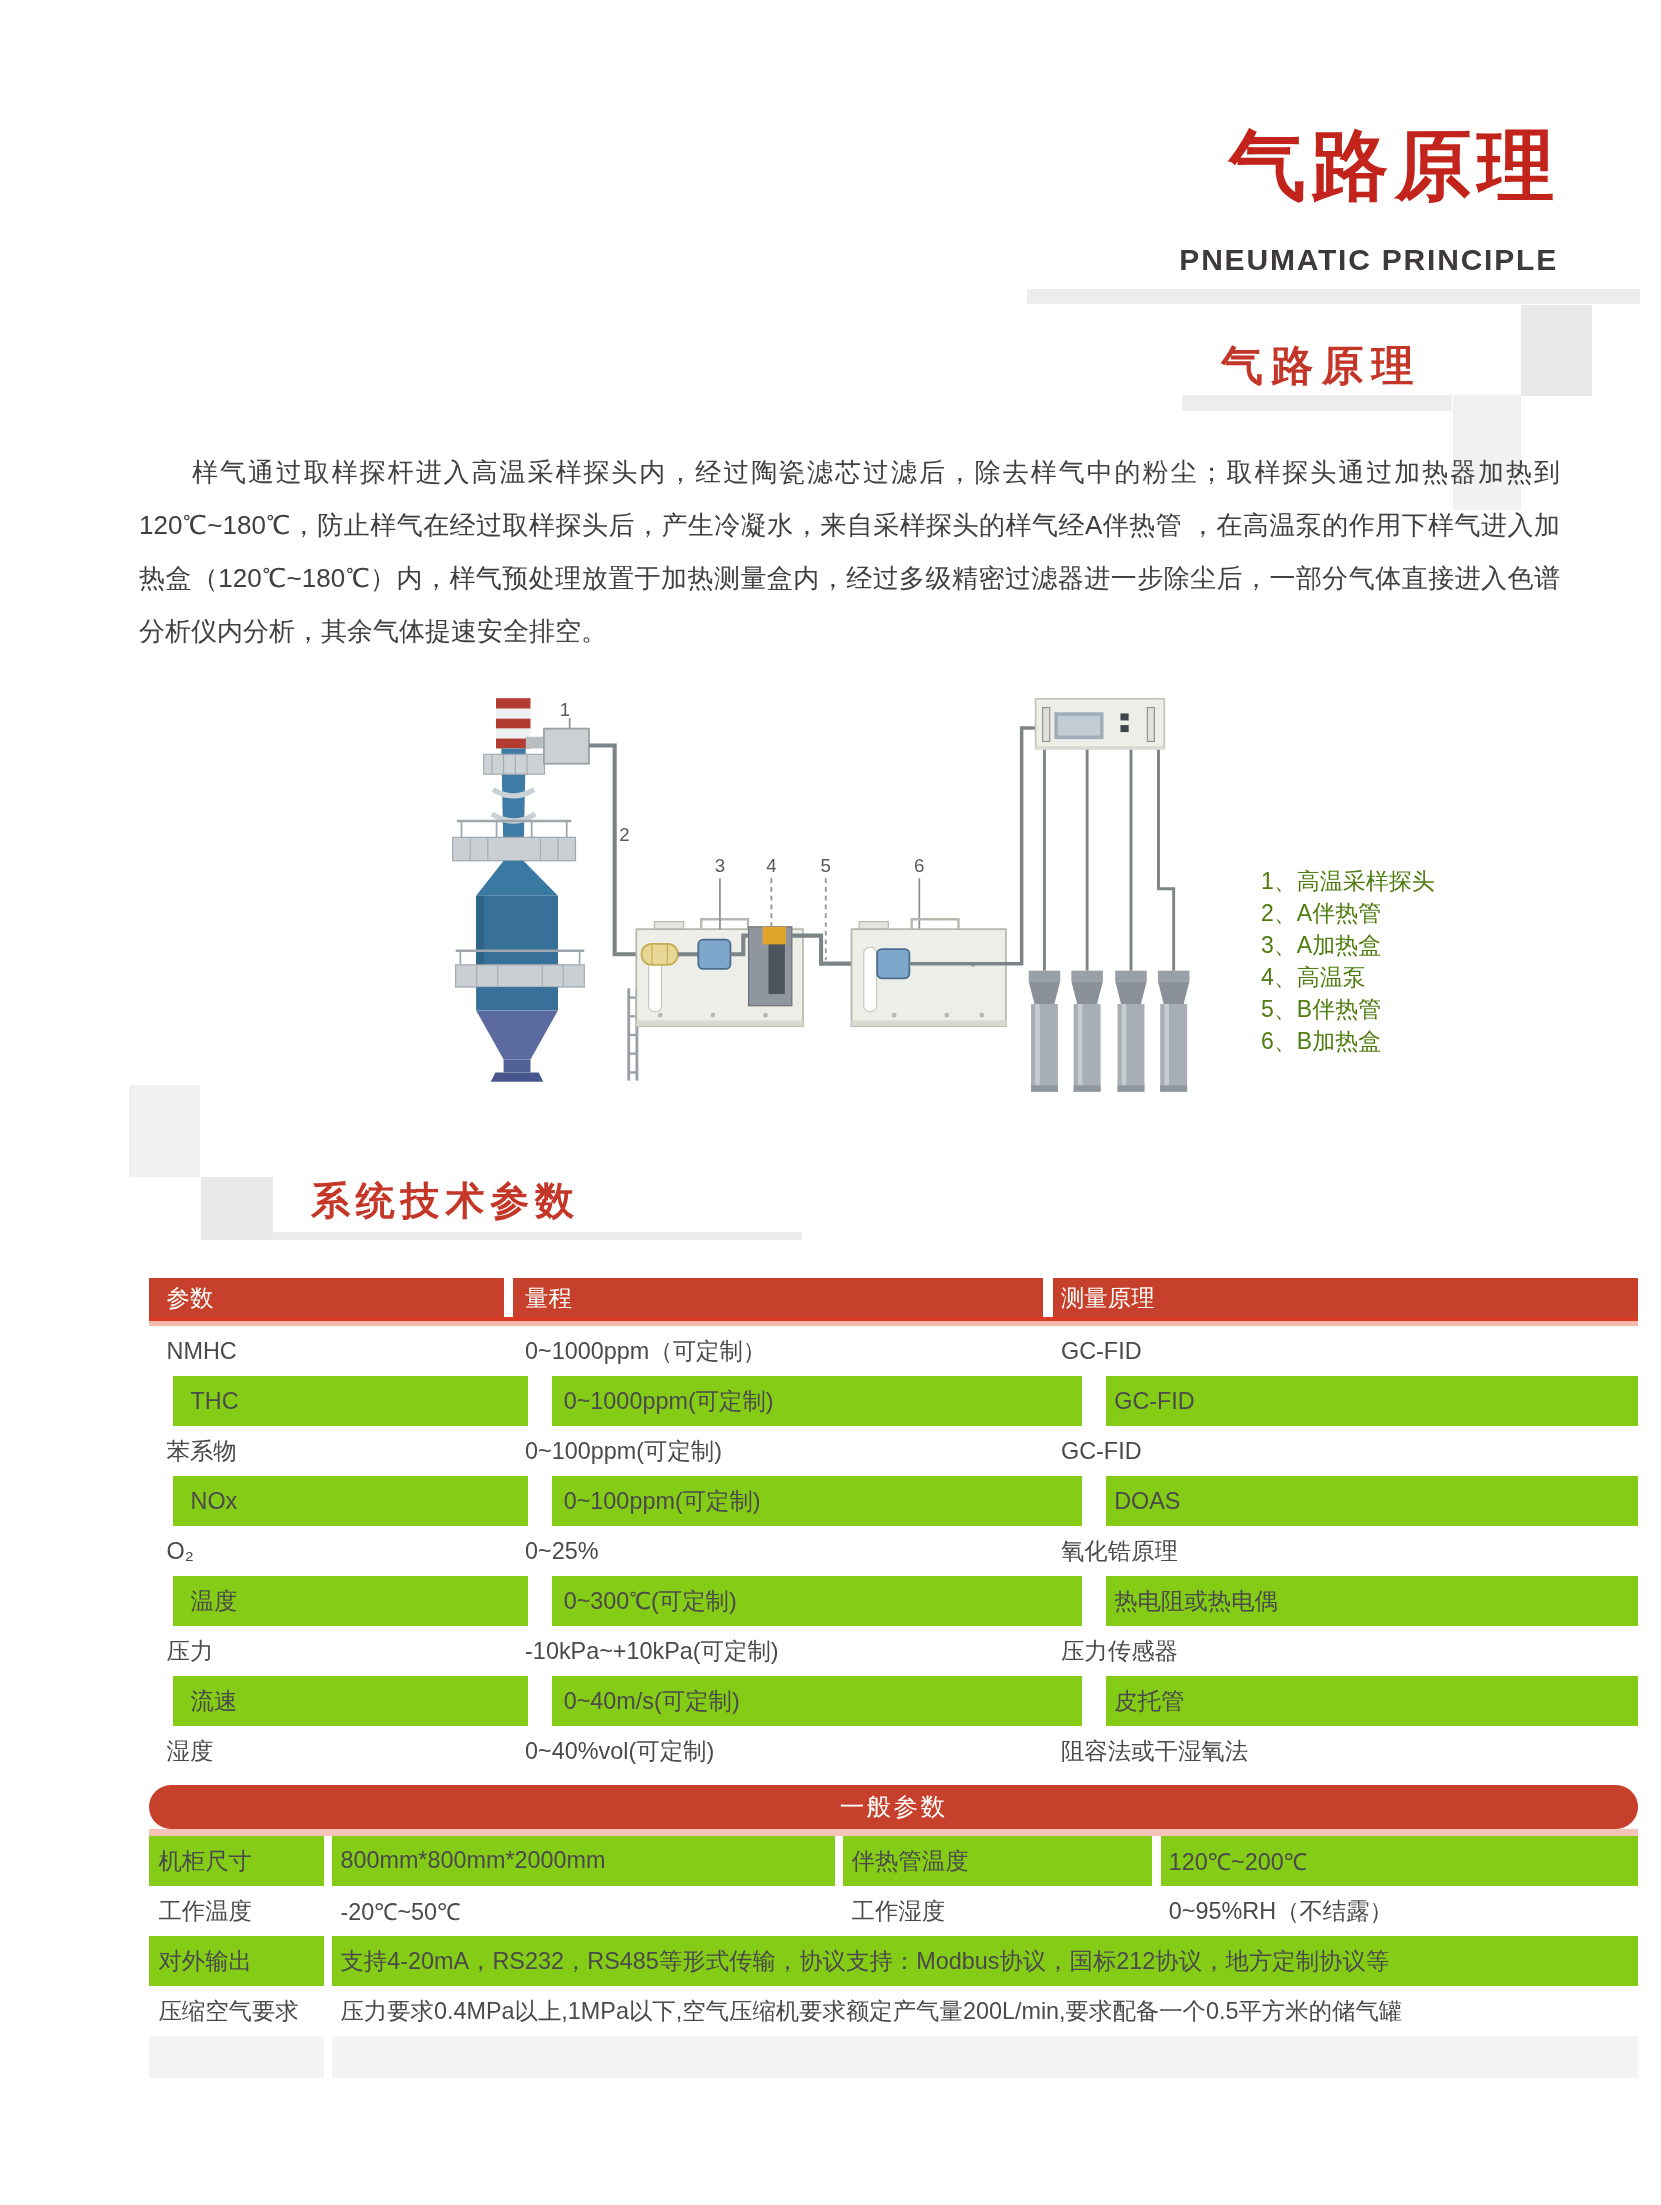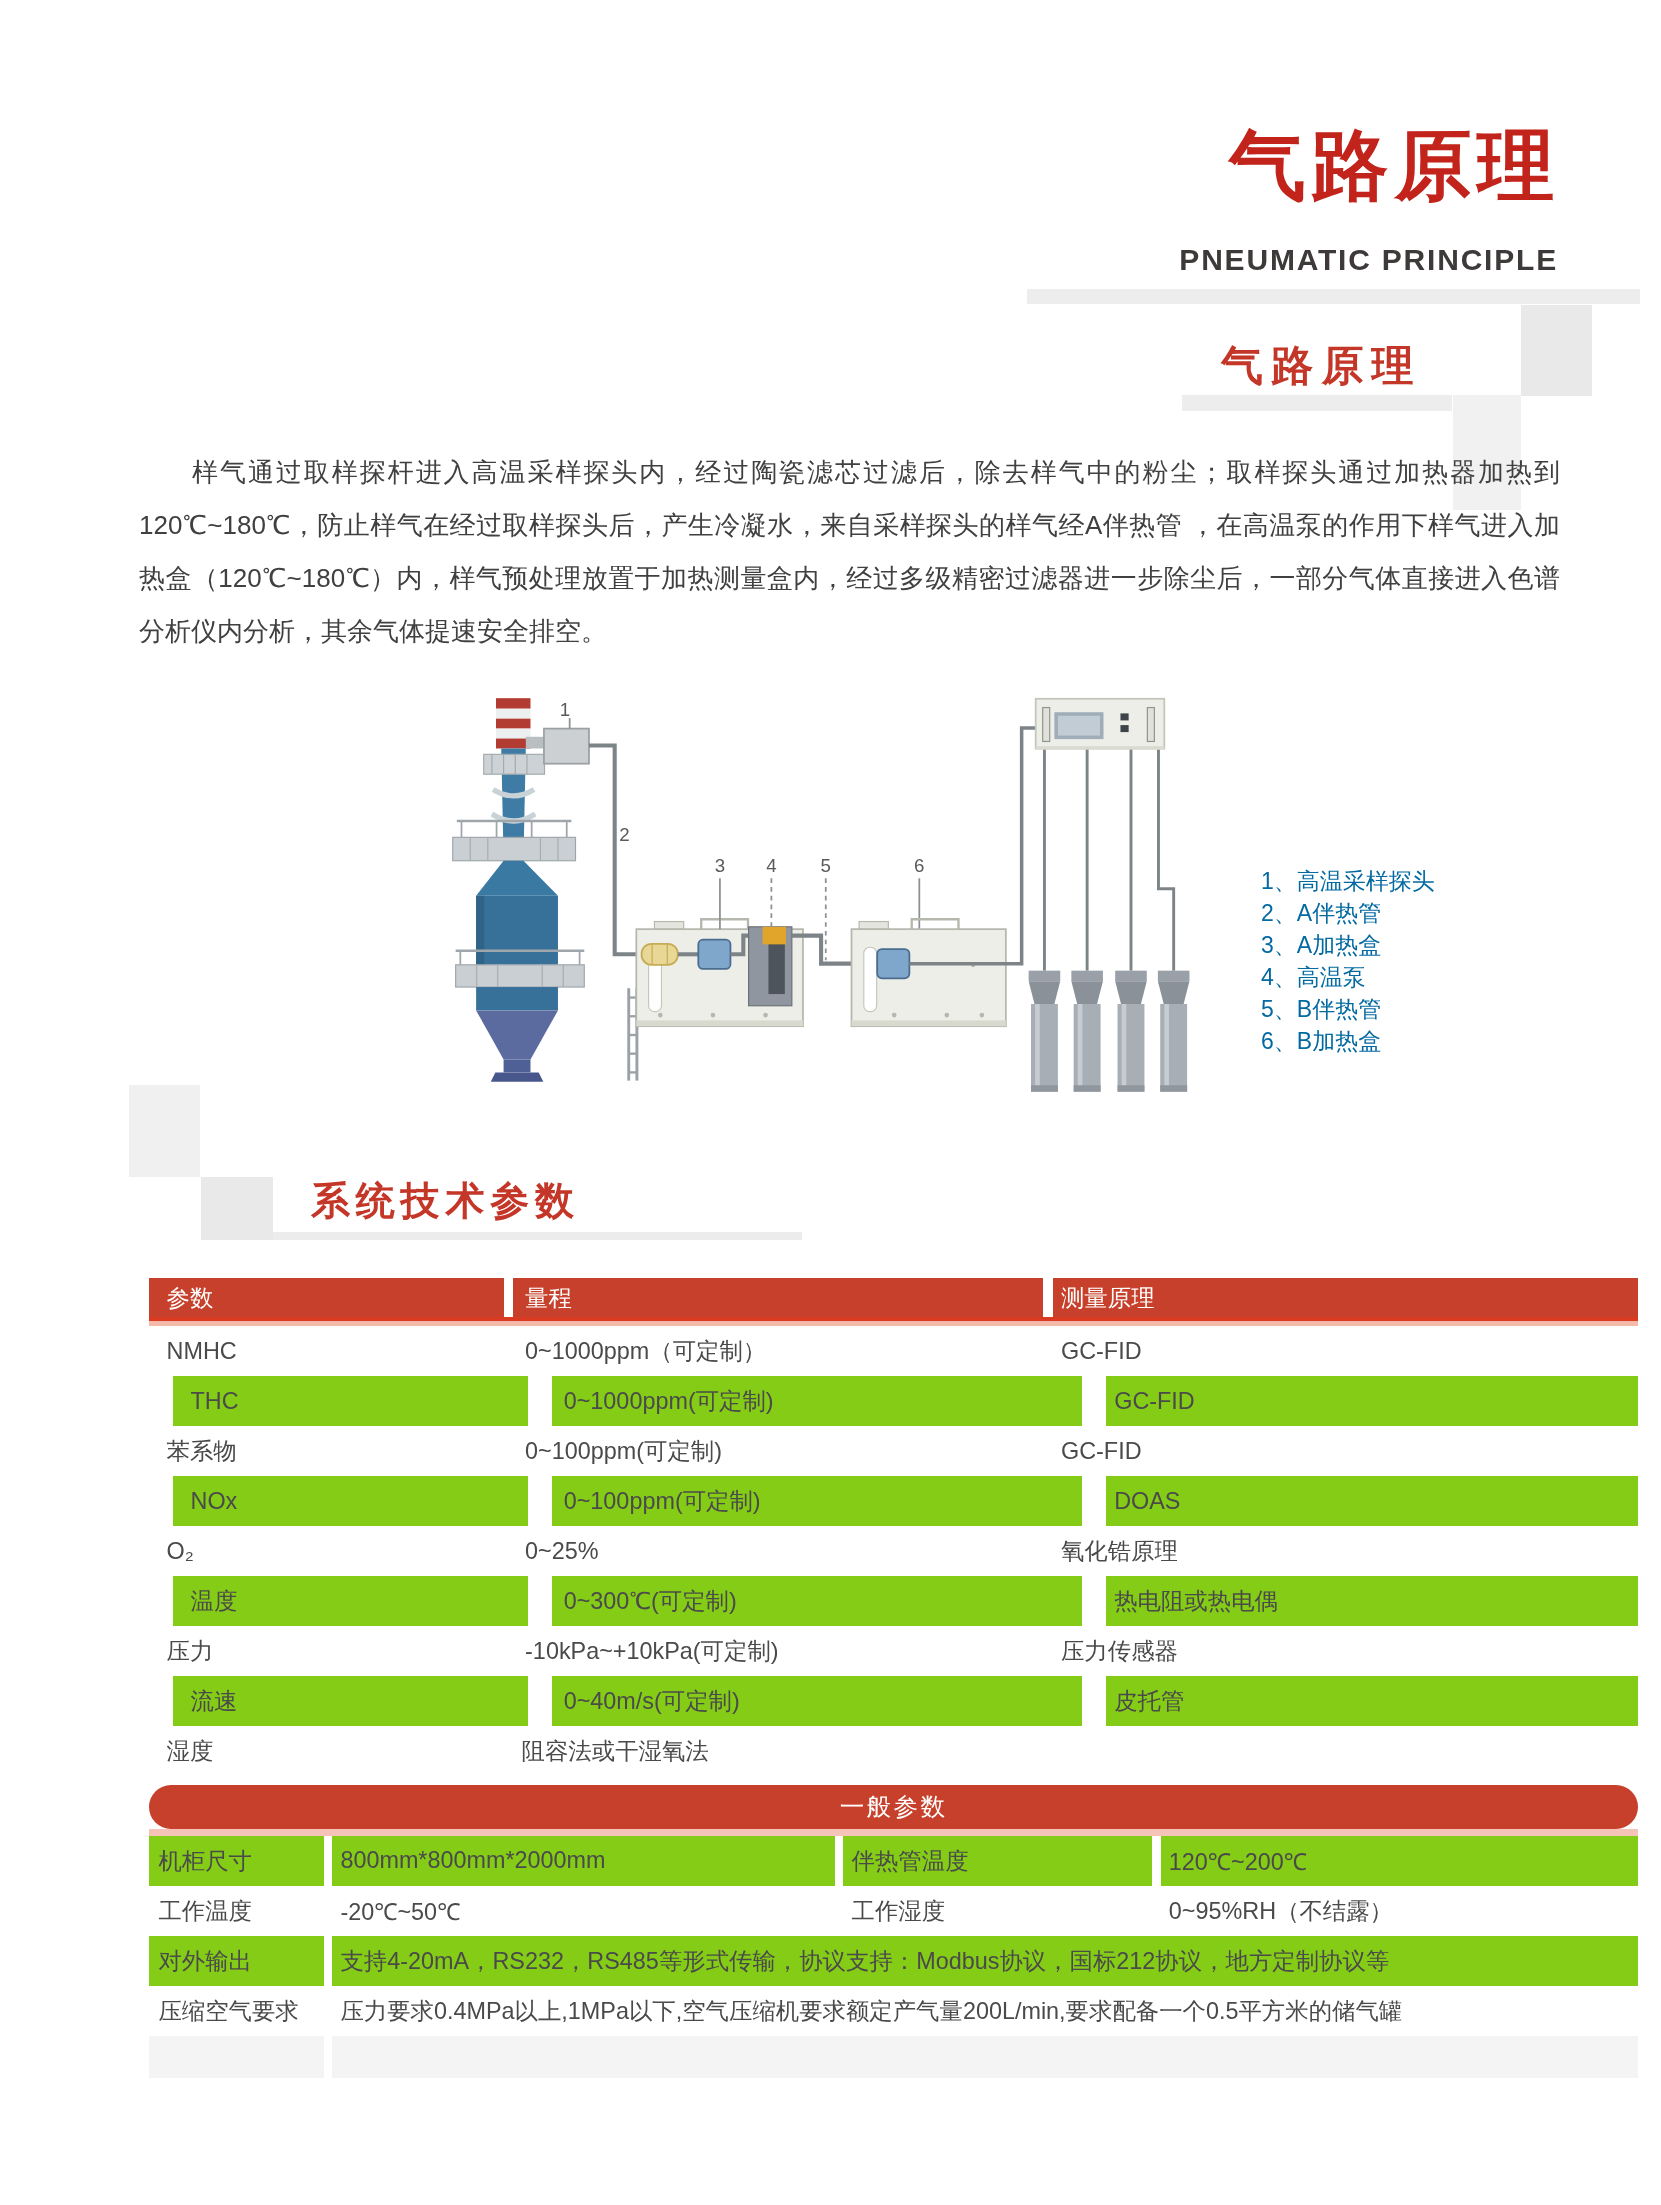--- a/index.html
+++ b/index.html
@@ -8,21 +8,21 @@
   .abs{position:absolute;}
   
   .big-title{right:102px;top:115px;font-size:77px;font-weight:bold;color:#c2241b;letter-spacing:5.8px;white-space:nowrap;}
   .title-en{right:104px;top:243px;font-size:30px;font-weight:bold;color:#3e3a39;letter-spacing:1.8px;white-space:nowrap;}
   .dec{background:#ededed;}
   .section-heading{left:1221px;top:338px;font-size:42px;font-weight:bold;color:#c43627;letter-spacing:8.2px;white-space:nowrap;}
   .tech-heading{left:311px;top:1174px;font-size:39px;font-weight:bold;color:#c43627;letter-spacing:5.8px;white-space:nowrap;}
   
   .intro{left:139px;top:446px;width:1421px;font-size:26px;line-height:53px;color:#404040;text-align:justify;text-indent:53px;}
   
-  .legend{left:1261px;top:865px;font-size:23px;line-height:32px;color:#0369a1;}
+  .legend{left:1261px;top:865px;font-size:23px;line-height:32px;color:#4d7c0f;}
   
   .tablewrap{left:149px;top:1278px;width:1489px;}
   .thead{display:flex;height:39px;}
   .thead .tcell{background:#c6402b;color:#ffffff;font-size:23.4px;display:flex;align-items:center;}
   .strip1{height:4.1px;background:#da3a22;}
   .strip2{height:5.3px;background:#f3b9a9;}
   .trow{display:flex;height:50px;}
   .tcell{height:100%;display:flex;align-items:center;font-size:23.4px;color:#4a4a4a;white-space:nowrap;}
   .trow.alt .tcell{background:#84cc16;margin-left:24px;}
   .c1{width:355px;padding-left:17.5px;box-sizing:border-box;}
@@ -274,20 +274,21 @@
       <div class="tcell c2">-10kPa~+10kPa(可定制)</div>
       <div class="tcell c3">压力传感器</div>
     </div>
     <div class="trow alt">
       <div class="tcell c1">流速</div>
       <div class="tcell c2">0~40m/s(可定制)</div>
       <div class="tcell c3">皮托管</div>
     </div>
     <div class="trow">
       <div class="tcell c1">湿度</div>
+      <div class="tcell c2">0~40%vol(可定制)</div>
       <div class="tcell c3">阻容法或干湿氧法</div>
     </div>
 
     <div class="spacer14"></div>
     <div class="band">一般参数</div>
     <div class="bandstrip"></div>
 
     <div class="grow alt">
       <div class="gcell g1">机柜尺寸</div>
       <div class="gcell g2">800mm*800mm*2000mm</div>

